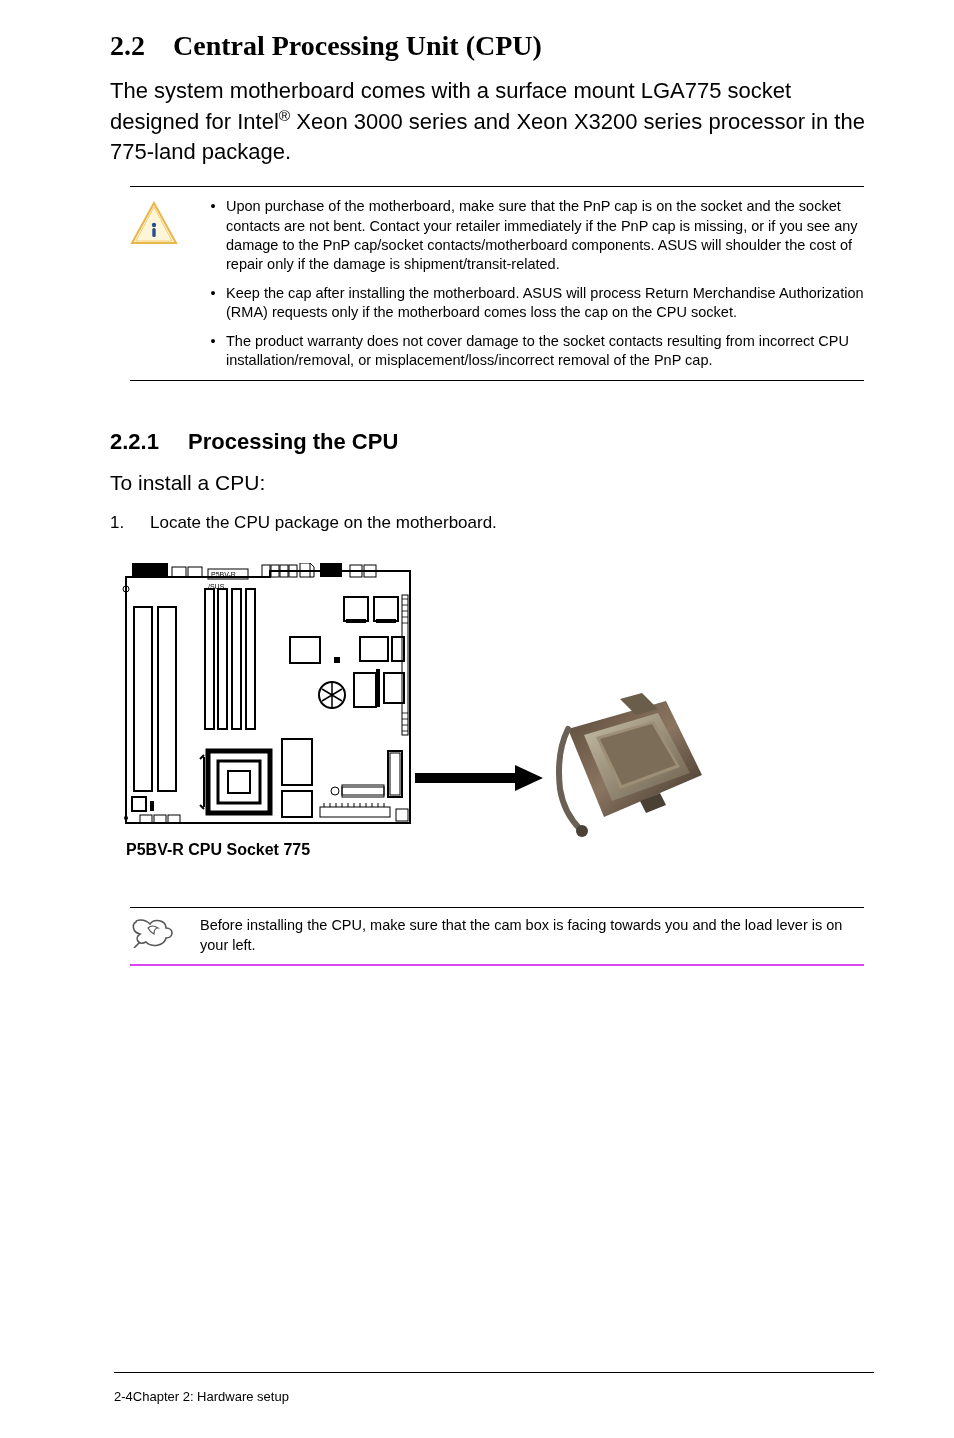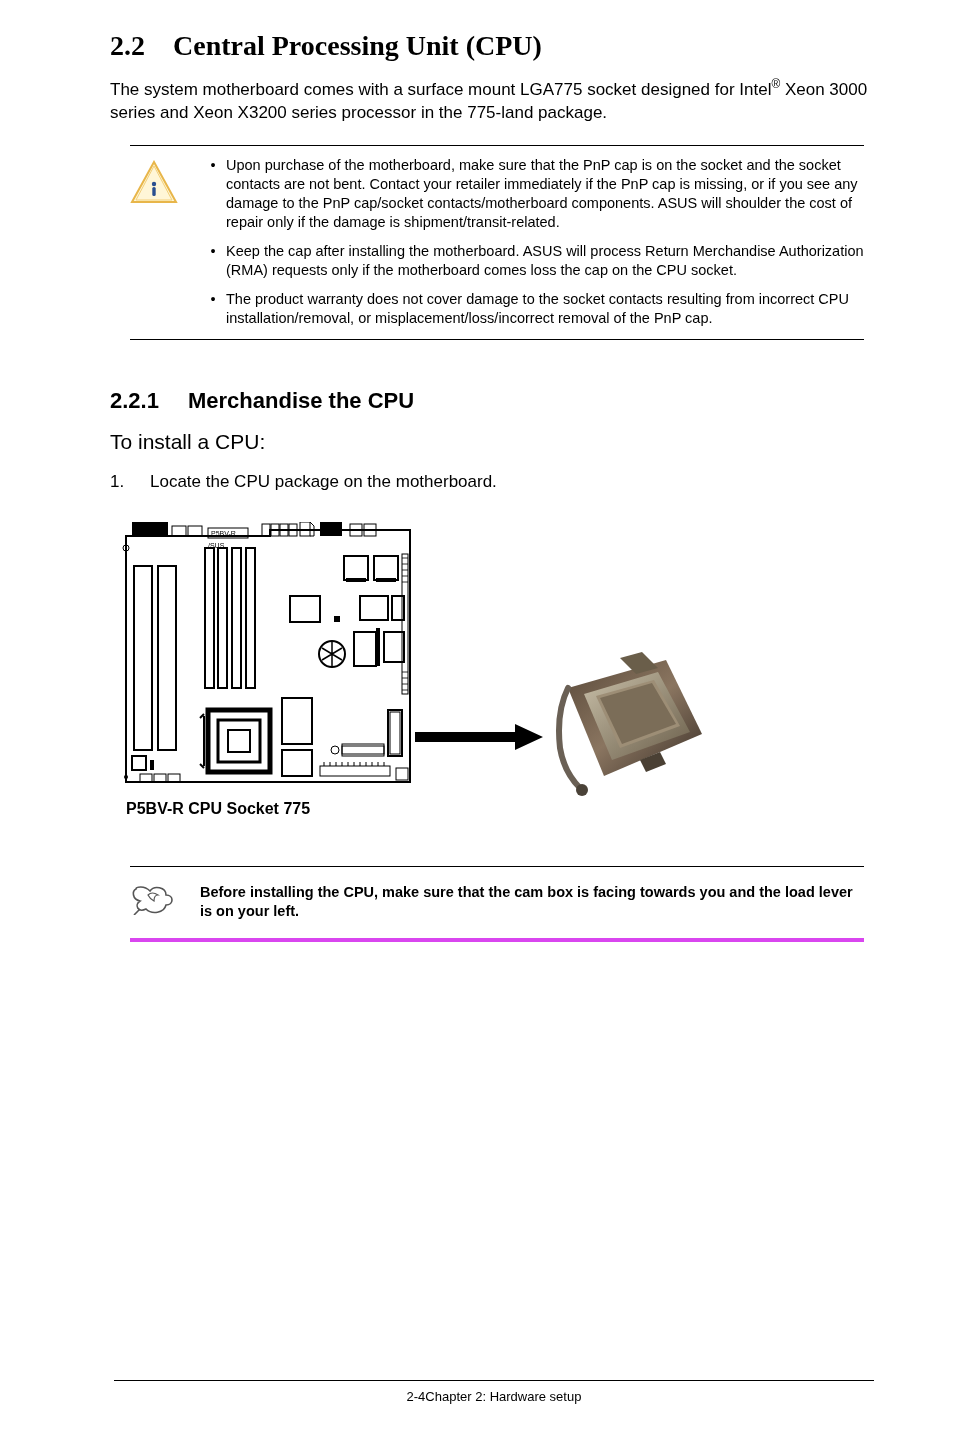--- a/index.html
+++ b/index.html
@@ -12,21 +12,21 @@
     padding: 30px 80px 0 110px;
     position: relative;
   }
   h1.section-title {
     font-family: Liberation Serif, serif;
     font-size: 28px;
     font-weight: bold;
     margin-bottom: 14px;
   }
   p.intro {
-    font-size: 17px;
+    font-size: 22px;
     line-height: 1.35;
     margin-bottom: 20px;
   }
   sup { font-size: 0.7em; }
   .caution-block {
     display: flex;
     border-top: 1px solid #000;
     border-bottom: 1px solid #000;
     padding: 10px 0 10px 0;
     margin-left: 20px;
@@ -95,39 +95,38 @@
   .caption {
     position: absolute;
     left: 6px;
     top: 278px;
     font-weight: bold;
     font-size: 16px;
   }
   .note-block {
     display: flex;
     border-top: 1px solid #000;
-    border-bottom: 4px solid #d946ef;
-    padding: 16px 0;
+    border-bottom: 2px solid #d946ef;
+    padding: 8px 0;
     margin-left: 20px;
     margin-right: 10px;
-    font-weight: bold;
   }
   .note-icon-cell { flex: 0 0 70px; padding-top: 2px; }
   .note-text { flex: 1; font-size: 14.5px; line-height: 1.35; }
   .note-svg { width: 46px; height: 30px; }
   .footer {
     position: absolute;
     bottom: 34px;
     left: 114px;
     right: 80px;
     border-top: 1px solid #000;
-    padding-top: 8px;
+    padding-top: 16px;
     font-size: 13px;
     display: flex;
-    justify-content: center;
+    justify-content: flex-start;
   }
 </style>
 </head>
 <body>
 
 <h1 class="section-title">
   <span>2.2</span>&nbsp;&nbsp;&nbsp;&nbsp;<span>Central Processing Unit (CPU)</span>
 </h1>
 
 <p class="intro">
@@ -153,21 +152,21 @@
       <div class="txt">Keep the cap after installing the motherboard. ASUS will process Return Merchandise Authorization (RMA) requests only if the motherboard comes loss the cap on the CPU socket.</div>
     </div>
     <div class="item">
       <div class="bullet">•</div>
       <div class="txt">The product warranty does not cover damage to the socket contacts resulting from incorrect CPU installation/removal, or misplacement/loss/incorrect removal of the PnP cap.</div>
     </div>
   </div>
 </div>
 
 <h2 class="subsection">
-  <span class="sub-num">2.2.1</span><span>Merchandise the CPU</span>
+  <span class="sub-num">2.2.1</span><span>Processing the CPU</span>
 </h2>
 
 <p class="body">To install a CPU:</p>
 
 <div class="step">
   <div class="step-num">1.</div>
   <div class="step-txt">Locate the CPU package on the motherboard.</div>
 </div>
 
 <div class="figure-row">

